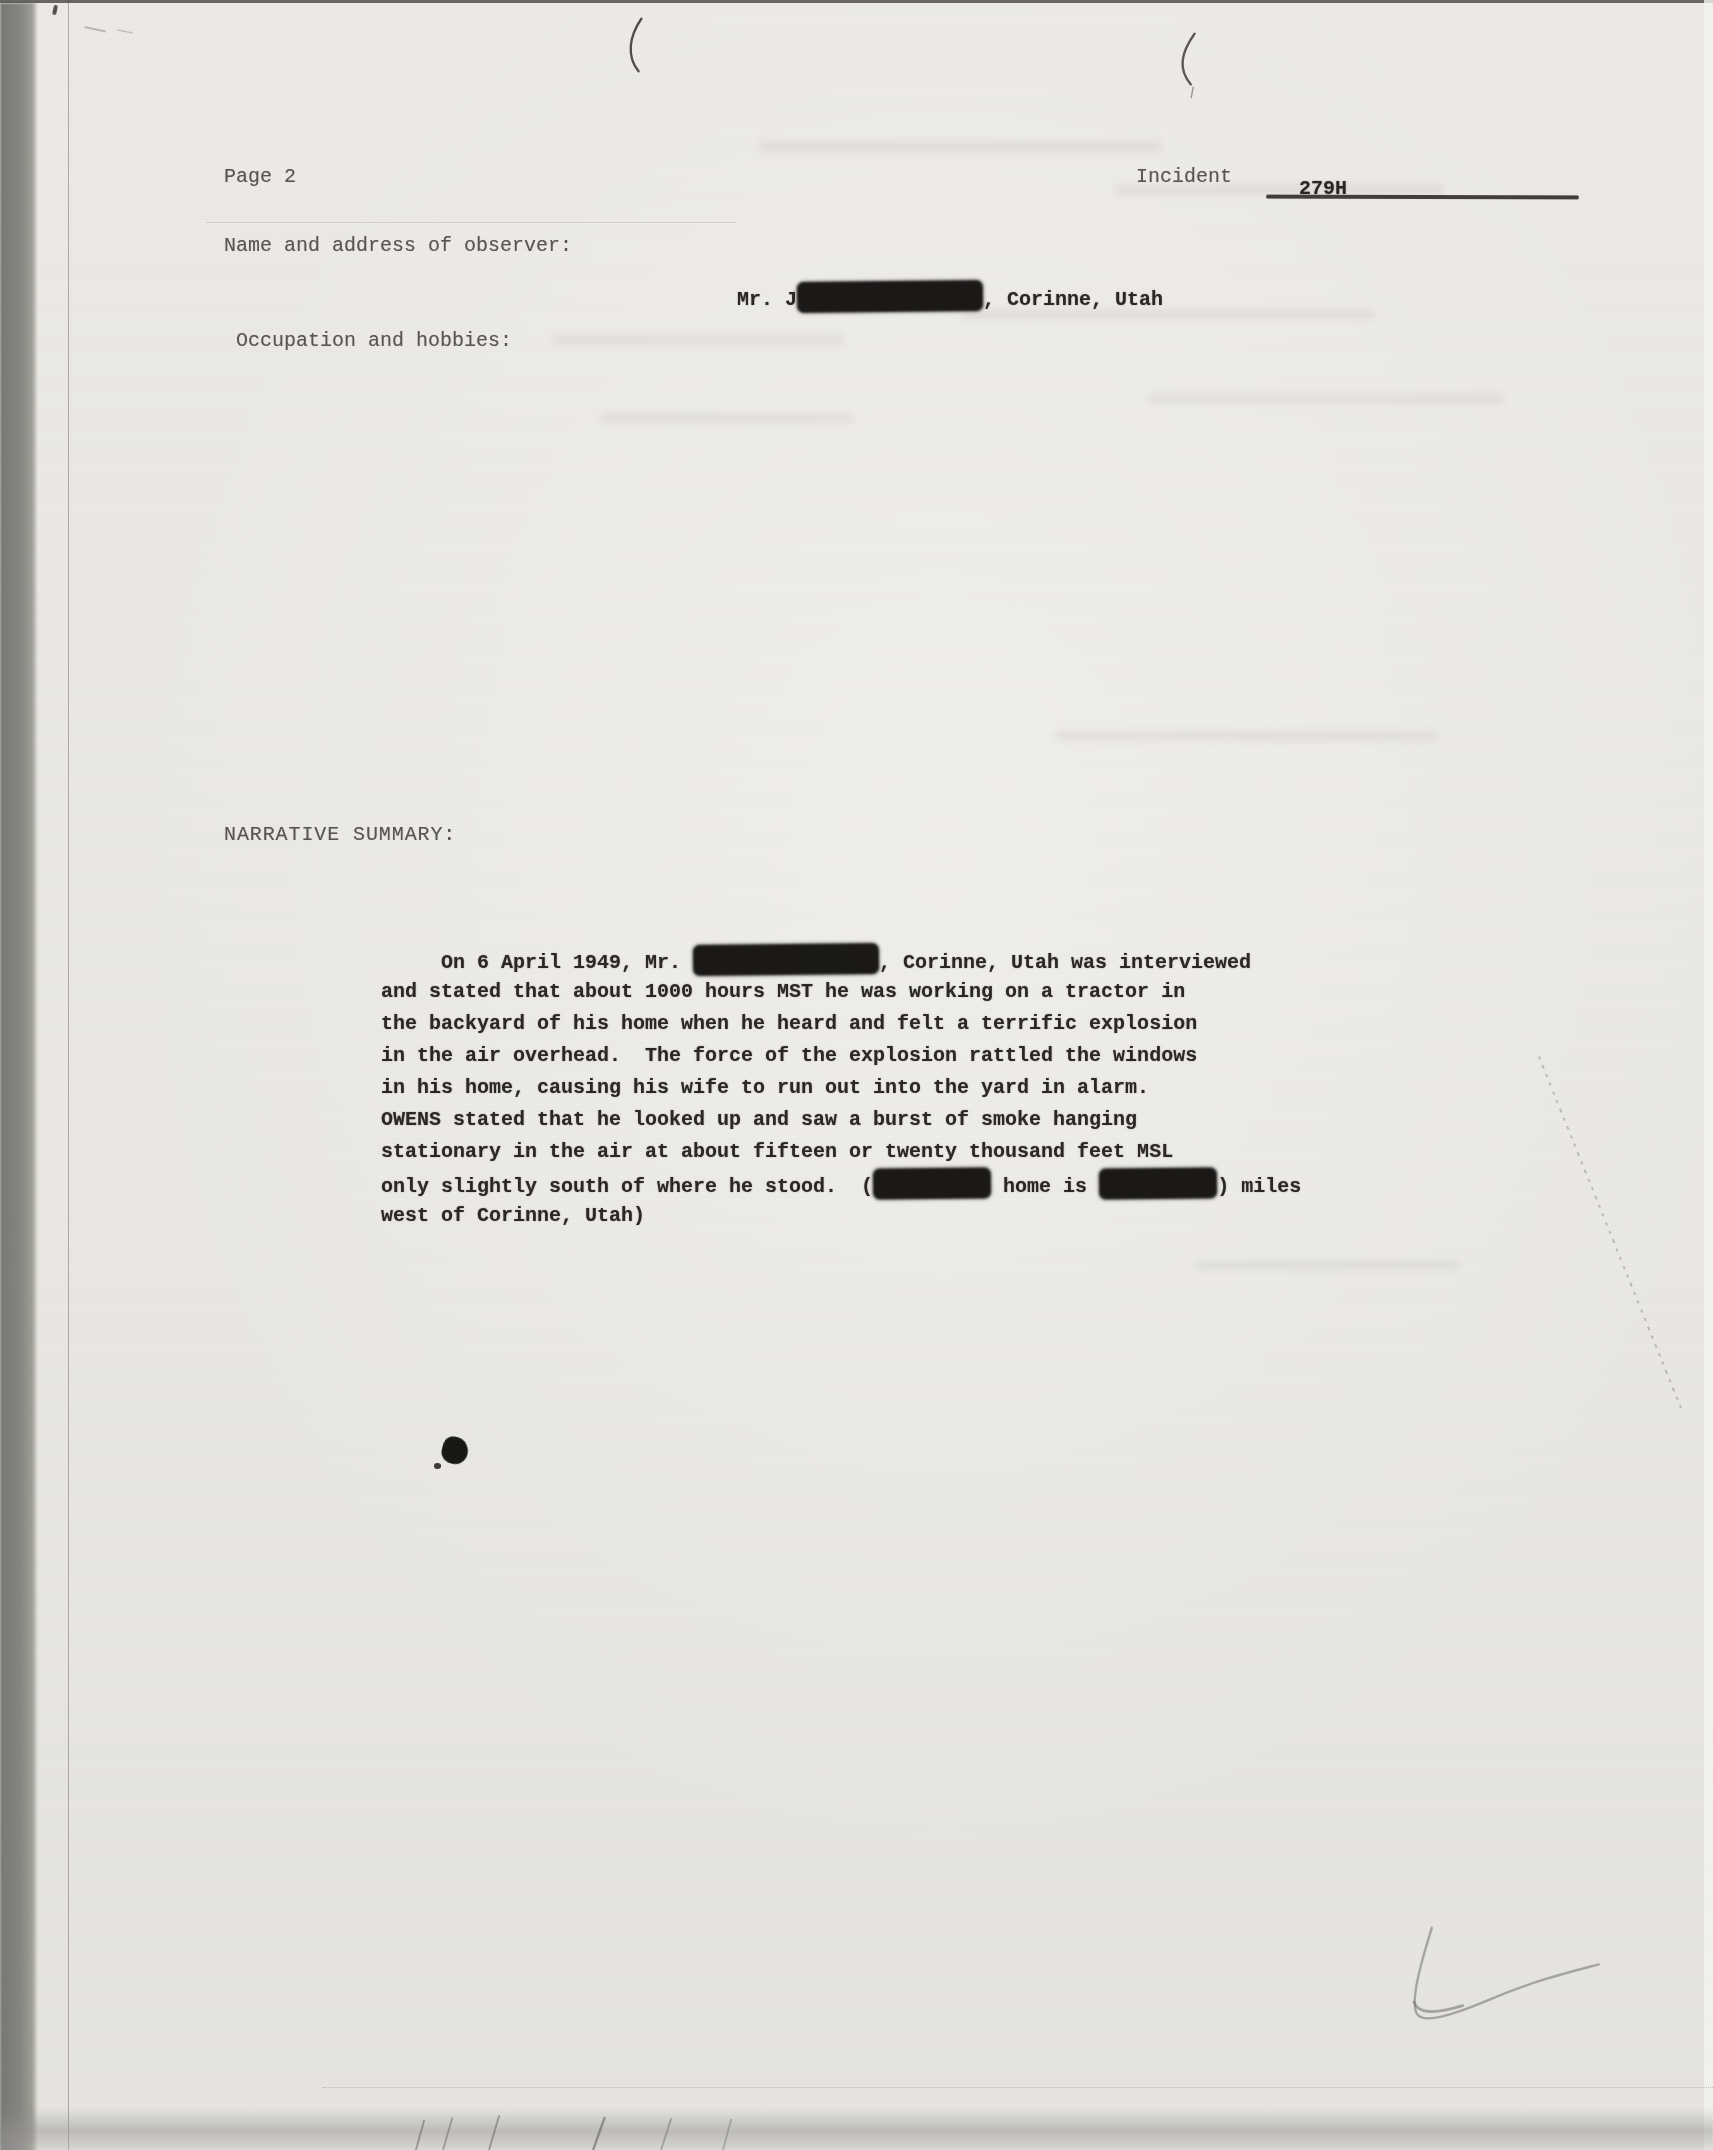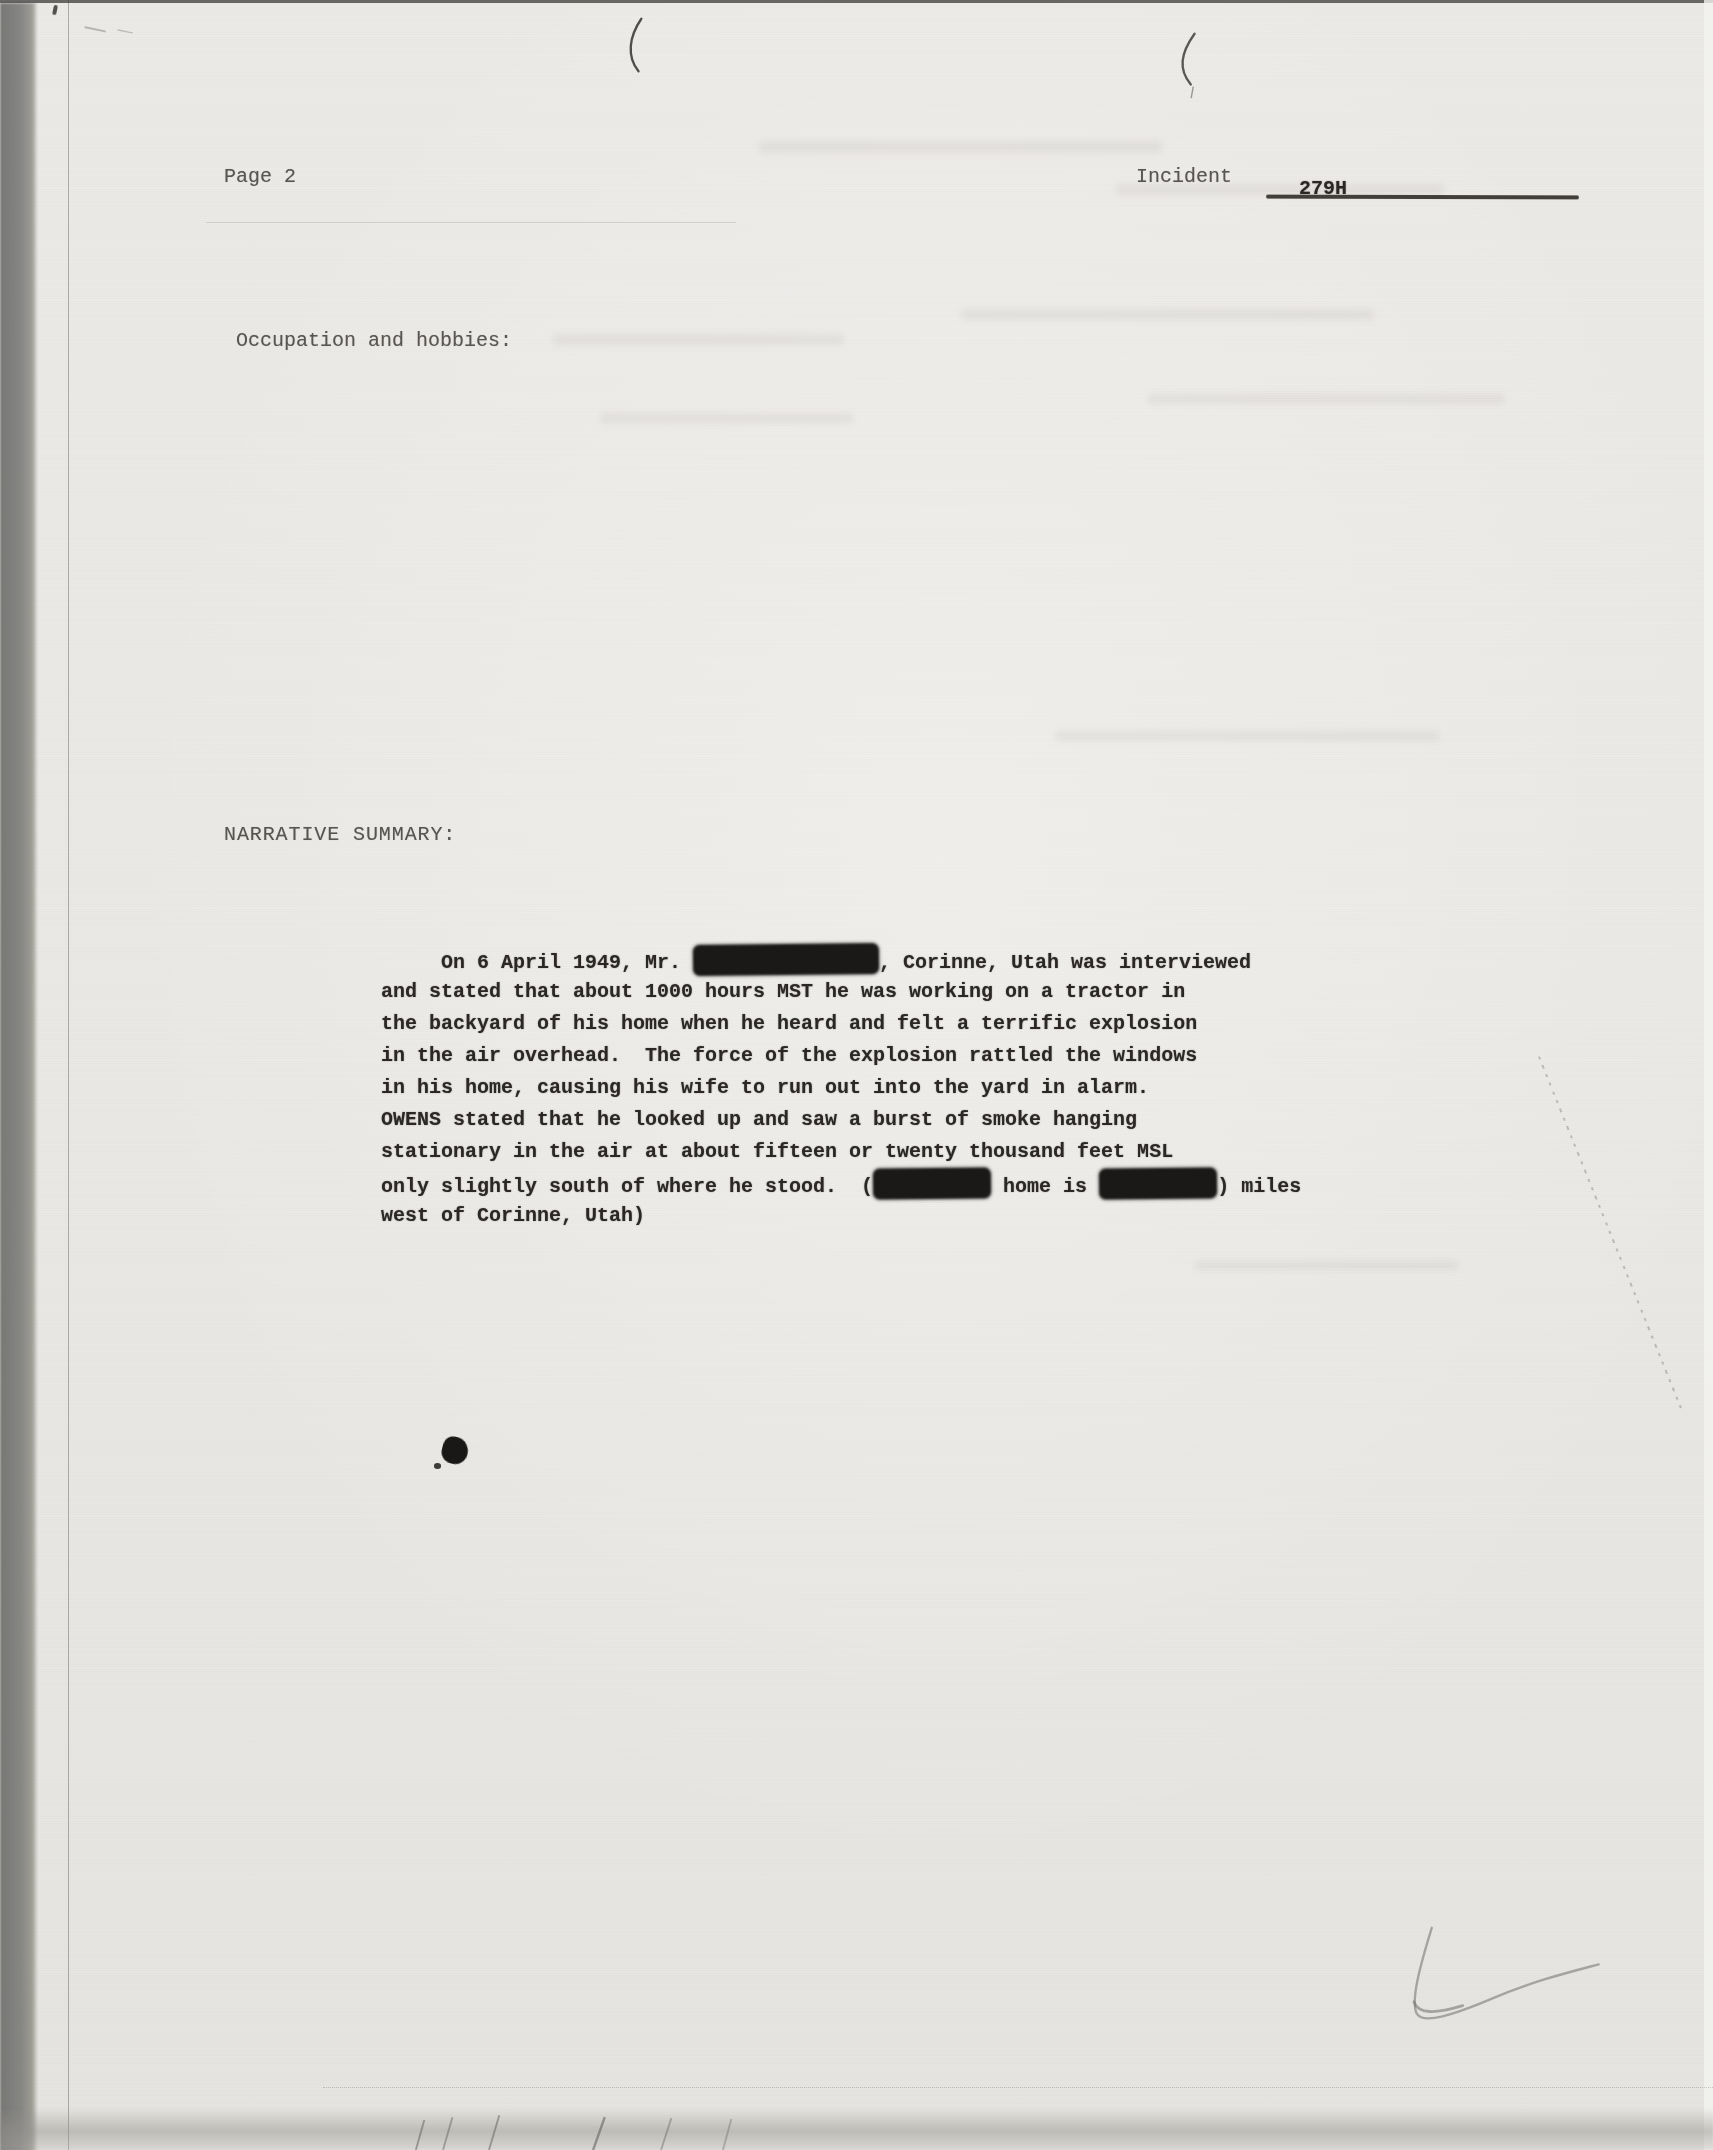--- a/index.html
+++ b/index.html
@@ -107,20 +107,22 @@
   <div class="ghost" style="left:600px;top:413px;width:253px;height:10.3px;"></div>
   <div class="ghost" style="left:1148px;top:394px;width:356px;height:10.3px;"></div>
   <div class="ghost" style="left:1055px;top:731px;width:384px;height:10.3px;"></div>
   <div class="ghost" style="left:1195px;top:1261px;width:263px;height:9.4px;"></div>
 
   <div class="ink faint" style="left:224px;top:161px;">Page 2</div>
   <div class="ink faint" style="left:1136px;top:161px;">Incident</div>
   <div class="ink heavy" style="left:1299px;top:153px;">279H</div>
   <div class="underline"></div>
 
+  <div class="ink faint" style="left:224px;top:230px;">Name and address of observer:</div>
+  <div class="ink heavy" style="left:737px;top:261px;"><span>Mr. J</span><span class="redact" style="width: 186px;"></span><span>, Corinne, Utah</span></div>
   <div class="ink faint" style="left:224px;top:325px;margin-left:12px;">Occupation and hobbies:</div>
 
   <div class="ink faint" style="left:224px;top:819px;letter-spacing:0.9px;text-align:center;">NARRATIVE SUMMARY:</div>
   <div class="ink heavy" style="left:381px;top:924px;"><div class="nline"><span>     On 6 April 1949, Mr. </span><span class="redact" style="width: 186px;"></span><span>, Corinne, Utah was interviewed</span></div><div class="nline"><span>and stated that about 1000 hours MST he was working on a tractor in</span></div><div class="nline"><span>the backyard of his home when he heard and felt a terrific explosion</span></div><div class="nline"><span>in the air overhead.  The force of the explosion rattled the windows</span></div><div class="nline"><span>in his home, causing his wife to run out into the yard in alarm.</span></div><div class="nline"><span>OWENS stated that he looked up and saw a burst of smoke hanging</span></div><div class="nline"><span>stationary in the air at about fifteen or twenty thousand feet MSL</span></div><div class="nline"><span>only slightly south of where he stood.  (</span><span class="redact" style="width: 118px;"></span><span> home is </span><span class="redact" style="width: 118px;"></span><span>) miles</span></div><div class="nline"><span>west of Corinne, Utah)</span></div></div>
 
   <div class="ink-blot"></div>
   <div class="ink-blot-dot"></div>
 
   <svg class="overlay" width="1714" height="2151" viewBox="0 0 3656 4588">
     <path d="M 1368 40 C 1342 78, 1336 120, 1362 152" fill="none" stroke="#35322e" stroke-width="5" stroke-linecap="round" opacity="0.85"></path>

